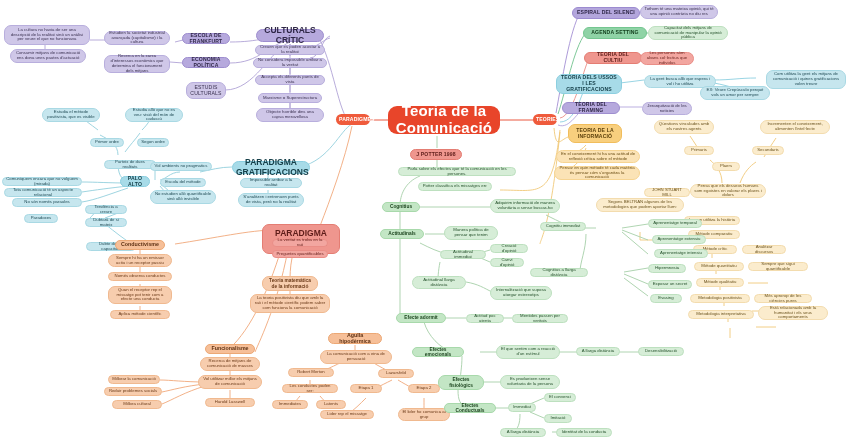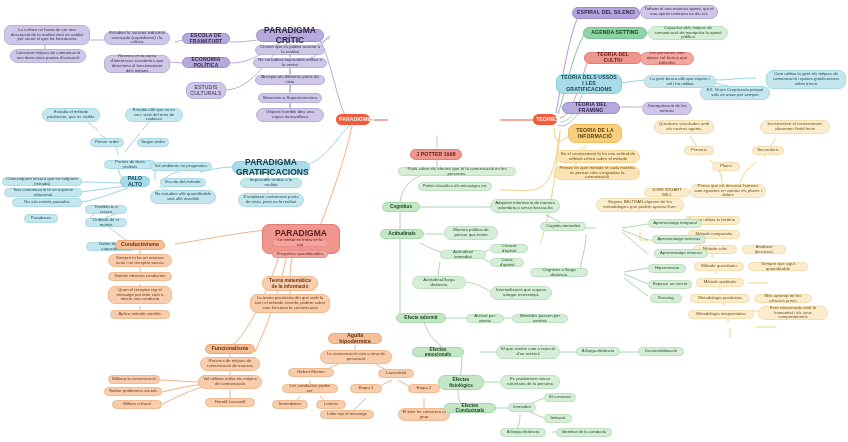--- a/index.html
+++ b/index.html
@@ -187,29 +187,32 @@
       <path d="M484,382 L502,382" stroke="#a6cfa8"></path>
       <path d="M458,390 C458,400 460,404 466,408" stroke="#a6cfa8"></path>
       <path d="M494,408 L510,408" stroke="#a6cfa8"></path>
       <path d="M530,404 L544,398" stroke="#a6cfa8"></path>
       <path d="M530,412 L544,418" stroke="#a6cfa8"></path>
       <path d="M520,414 C520,424 518,428 514,432" stroke="#a6cfa8"></path>
       <path d="M552,432 L570,432" stroke="#a6cfa8"></path>
     </g>
   </svg>
 
+  <div class="node p-red title" style="left:388px;top:106px;width:112px;height:28px;">
+    <span>Teoria de la Comunicació</span>
+  </div>
   <div class="node p-redsm cap" style="left:336px;top:114px;width:34px;height:11px;border-radius:6px;">
     <span>PARADIGMES</span>
   </div>
   <div class="node p-redsm cap" style="left:533px;top:114px;width:24px;height:11px;border-radius:6px;">
     <span>TEORIES</span>
   </div>
 
   <div class="node p-purple-dk hdr" style="left:256px;top:29px;width:68px;height:13px;">
-    <span>PARADIGMA CRÍTIC</span>
+    <span>CULTURALS CRÍTIC</span>
   </div>
   <div class="node p-purple t5" style="left:255px;top:45px;width:70px;height:10px;">
     <span>Creuen que es poden acostar a la realitat</span>
   </div>
   <div class="node p-purple t5" style="left:253px;top:58px;width:74px;height:10px;">
     <span>No considera impossible arribar a la veritat</span>
   </div>
   <div class="node p-purple t5" style="left:255px;top:75px;width:70px;height:10px;">
     <span>Accepta els diferents punts de vista</span>
   </div>

